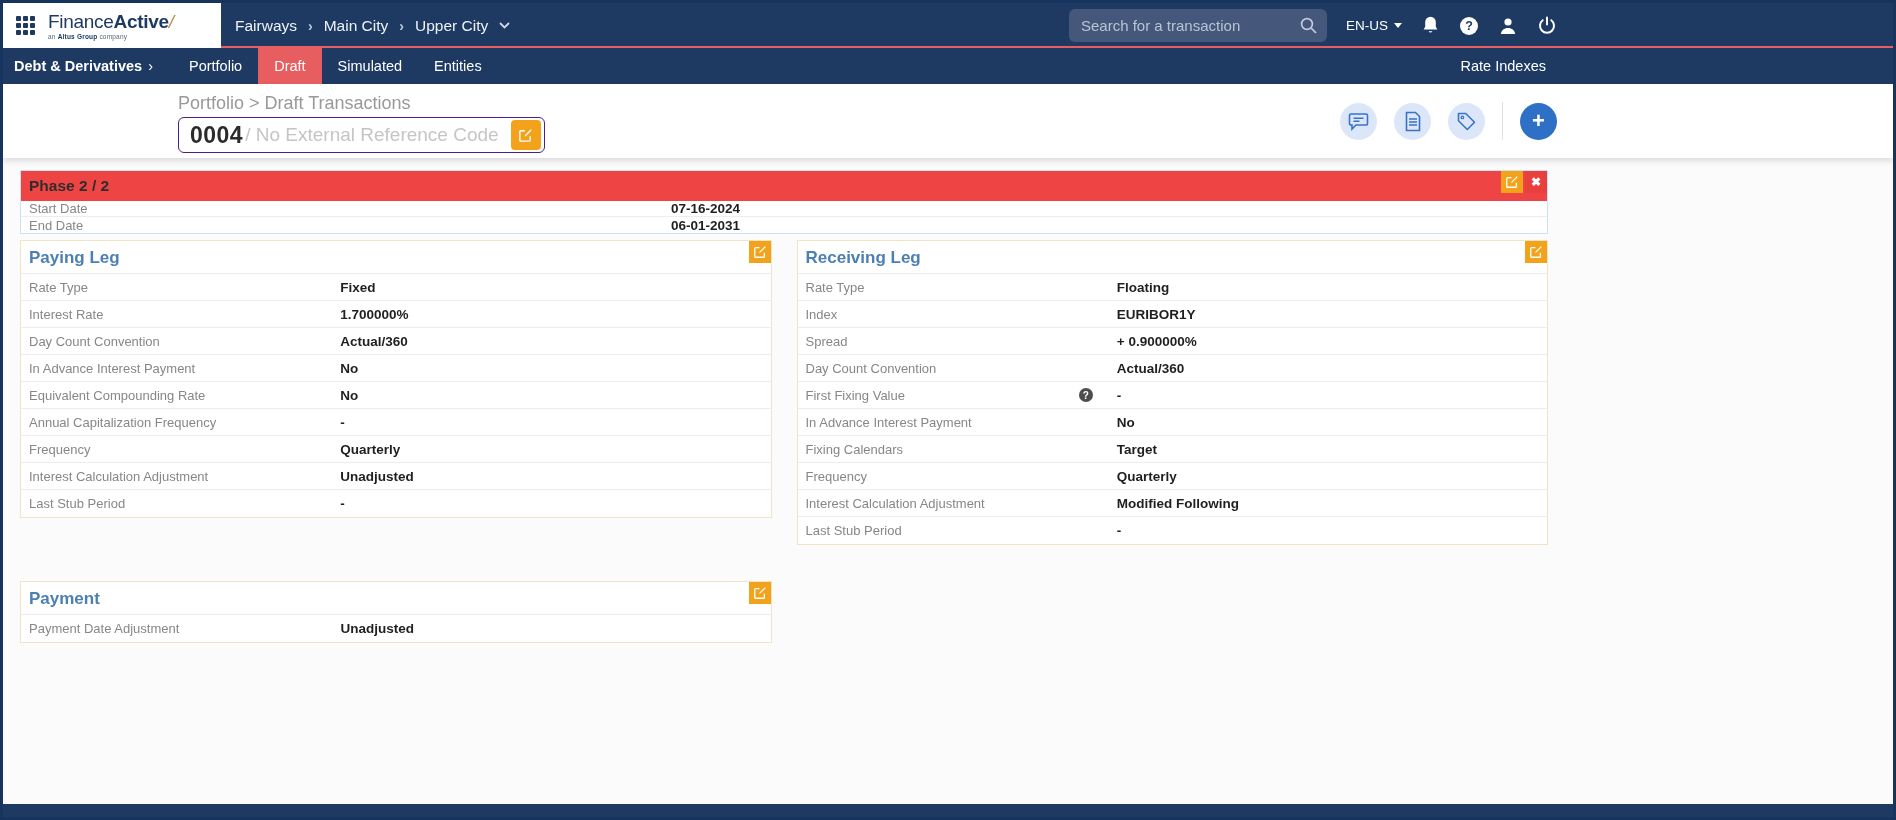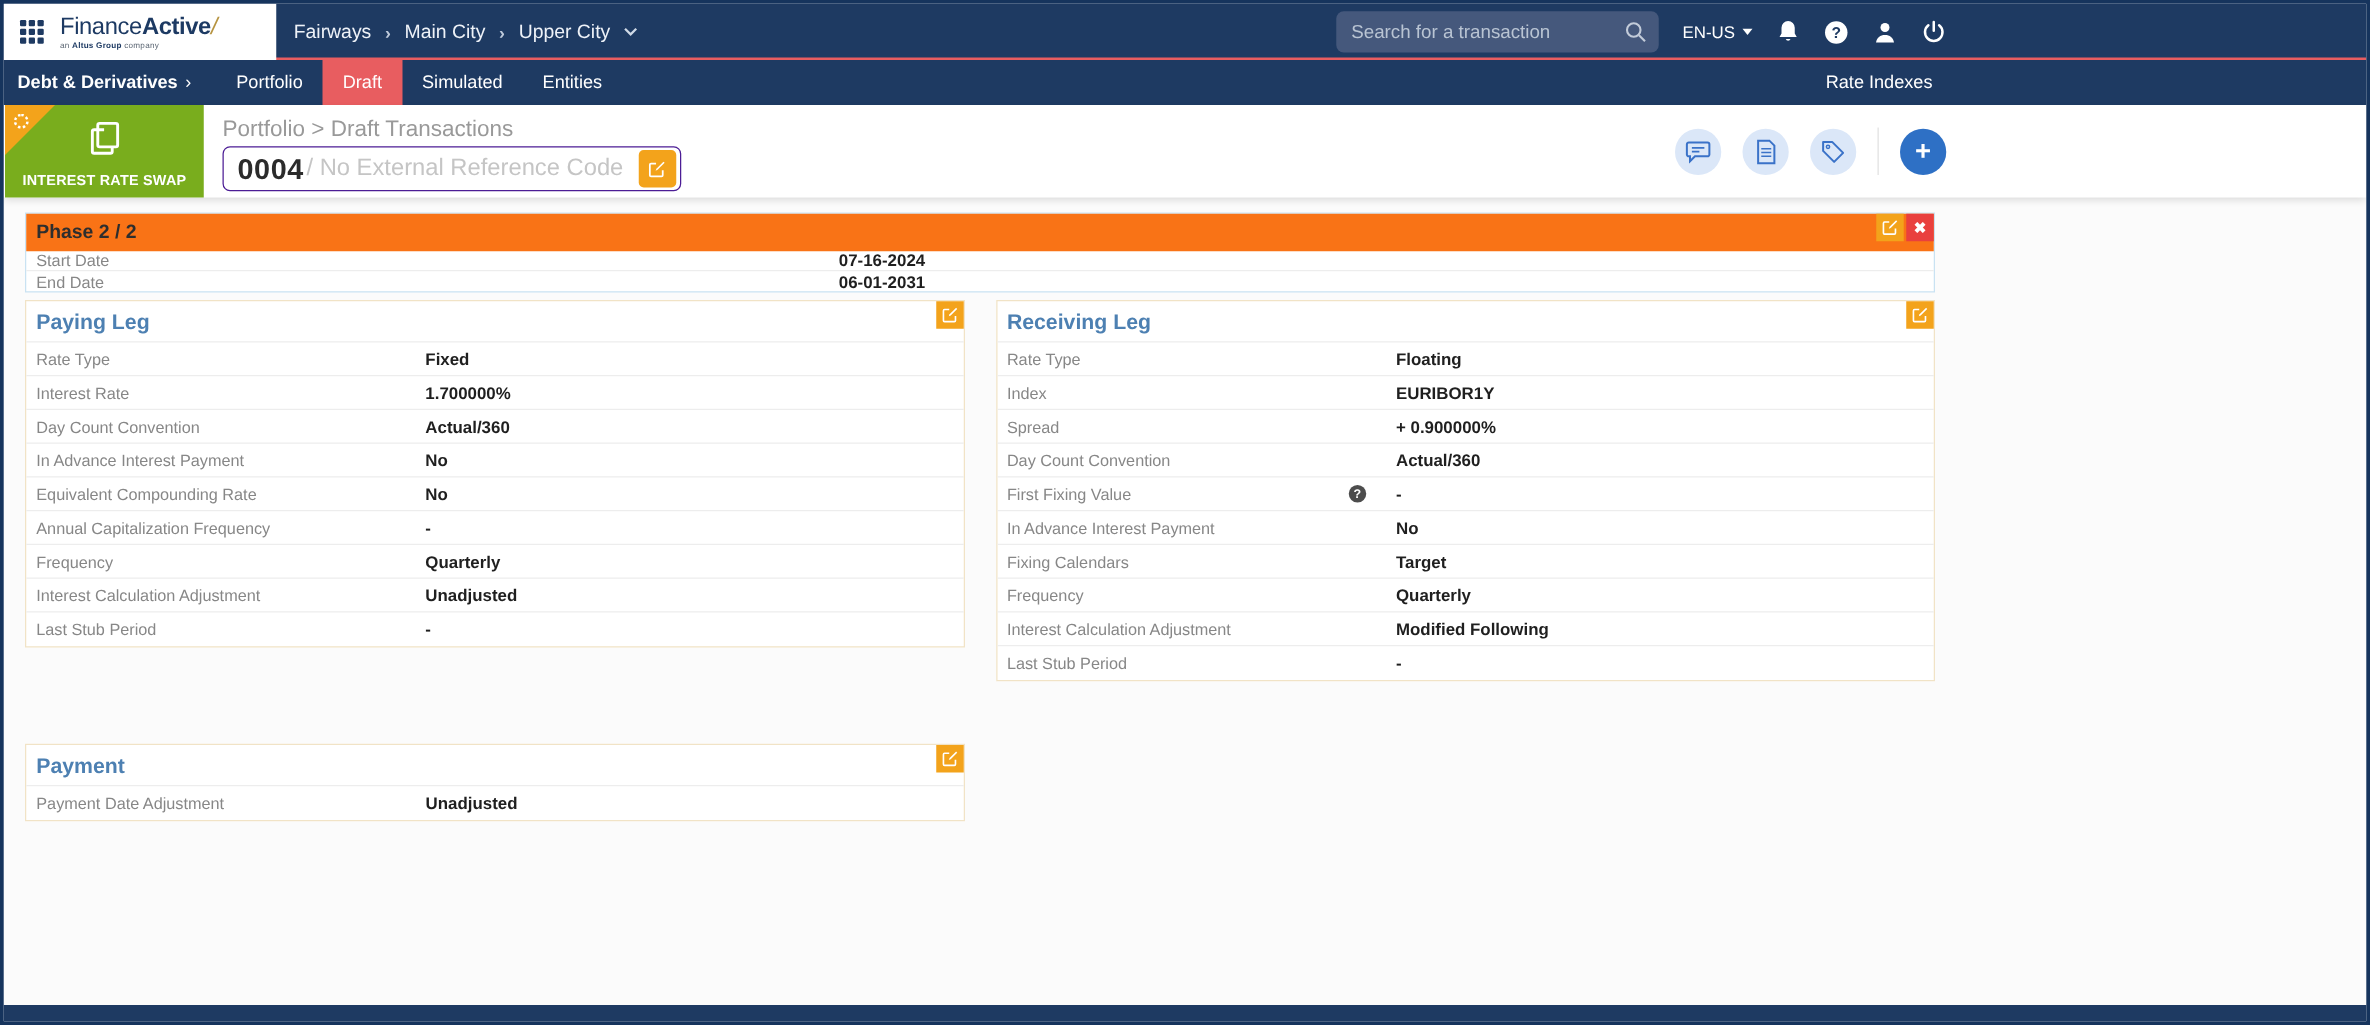--- a/index.html
+++ b/index.html
@@ -52,40 +52,40 @@
   .edit-btn{width:30px;height:30px;background:#f3a31b;border:none;border-radius:4px;display:flex;align-items:center;justify-content:center;cursor:pointer}
   .title-actions{position:absolute;right:2px;top:50%;transform:translateY(-50%);display:flex;align-items:center;gap:17px}
   .circle-btn{width:37px;height:37px;border-radius:50%;background:#dbe7f8;border:none;display:flex;align-items:center;justify-content:center;cursor:pointer}
   .circle-btn.solid{background:#2e70c5;color:#fff;font-size:22px;font-weight:700;line-height:1}
   .v-divider{width:1px;height:38px;background:#e1e1e1}
 
   
   .main{height:646px;background:#fbfbfb;padding:12px 0 0 17px;position:relative}
   .panel{background:#fff}
   .phase{width:1528px;border:1px solid #c9e2f2}
-  .phase-header{height:30px;background:#f97316;display:flex;align-items:center;padding-left:8px;position:relative}
+  .phase-header{height:30px;background:#ef4444;display:flex;align-items:center;padding-left:8px;position:relative}
   .phase-title{font-size:15.5px;font-weight:700;color:#2e2e2e}
   .phase-actions{position:absolute;right:0;top:0;display:flex;gap:2px}
   .sq-btn{width:22px;height:22px;border:none;display:flex;align-items:center;justify-content:center;cursor:pointer}
   .sq-btn.orange{background:#f3a31b}
   .sq-btn.red{background:#e9403e;color:#fff;font-size:12px;font-weight:700}
 
   .kv-row{display:flex;height:27px;align-items:center;border-bottom:1px solid #ededed}
   .phase .kv-row{height:16px}
   .kv-table .kv-row:last-child{border-bottom:none}
   .kv-label{flex:0 0 42.6%;padding-left:8px;font-size:13px;color:#878787;position:relative}
   .kv-value{font-size:13.5px;font-weight:700;color:#1f1f1f;white-space:nowrap}
   .help-icon{position:absolute;right:24px;top:50%;transform:translateY(-50%);width:14px;height:14px;border-radius:50%;background:#4d4d4d;color:#fff;font-size:10px;font-weight:700;display:flex;align-items:center;justify-content:center;cursor:pointer}
 
   .legs{display:flex;gap:25px;margin-top:6px;align-items:flex-start;width:1528px}
   .section{width:752px;border:1px solid #f1e3c6;position:relative;background:#fff}
   .section-header{height:33px;display:flex;align-items:flex-end;padding:0 0 5px 8px;border-bottom:1px solid #ededed}
   .section-title{font-size:17px;font-weight:700;color:#4d80b2}
   .edit-corner{position:absolute;top:0;right:0;width:22px;height:22px;background:#f3a31b;border:none;display:flex;align-items:center;justify-content:center;cursor:pointer;z-index:2}
-  .payment{margin-top:50px}
+  .payment{margin-top:36px}
 
   .bottombar{position:absolute;left:0;right:0;bottom:0;height:13px;background:#1e3a62}
 </style>
 </head>
 <body>
 
 <div class="page">
 
   <div class="topbar">
     <div class="container">
@@ -167,31 +167,20 @@
         <span class="nav-item active">Draft</span>
         <span class="nav-item">Simulated</span>
         <span class="nav-item">Entities</span>
       </div>
       <span class="nav-right">Rate Indexes</span>
     </div>
   </div>
 
   <div class="titlebar">
     <div class="container">
-      <div class="badge">
-        <span class="tri"></span>
-        <span class="spinner"></span>
-        <span class="doc-ic">
-          <svg width="26" height="30" viewBox="0 0 18 20">
-              <rect x="5" y="1.5" width="11" height="13" rx="1" stroke="#fff" stroke-width="1.6" fill="none"></rect>
-              <path d="M8.5 5H3a1 1 0 0 0-1 1v11a1 1 0 0 0 1 1h9a1 1 0 0 0 1-1v-2.5" stroke="#fff" stroke-width="1.6" fill="none"></path>
-            </svg>
-        </span>
-        <span class="label">INTEREST RATE SWAP</span>
-      </div>
       <div class="title-block">
         <div class="title-bc">Portfolio &gt; Draft Transactions</div>
         <div class="title-field">
           <span class="txn-id">0004</span>
           <span class="txn-ref">/ No External Reference Code</span>
           <button class="edit-btn">
             <svg width="15" height="15" viewBox="0 0 16 16">
                 <path d="M13 8.8V13a1 1 0 0 1-1 1H3a1 1 0 0 1-1-1V4a1 1 0 0 1 1-1h4.3" stroke="#fff" stroke-width="1.5" fill="none"></path>
                 <path d="M13.6 1.4l1 1-6 6-1.7.7.7-1.7z" fill="#fff"></path>
               </svg>

